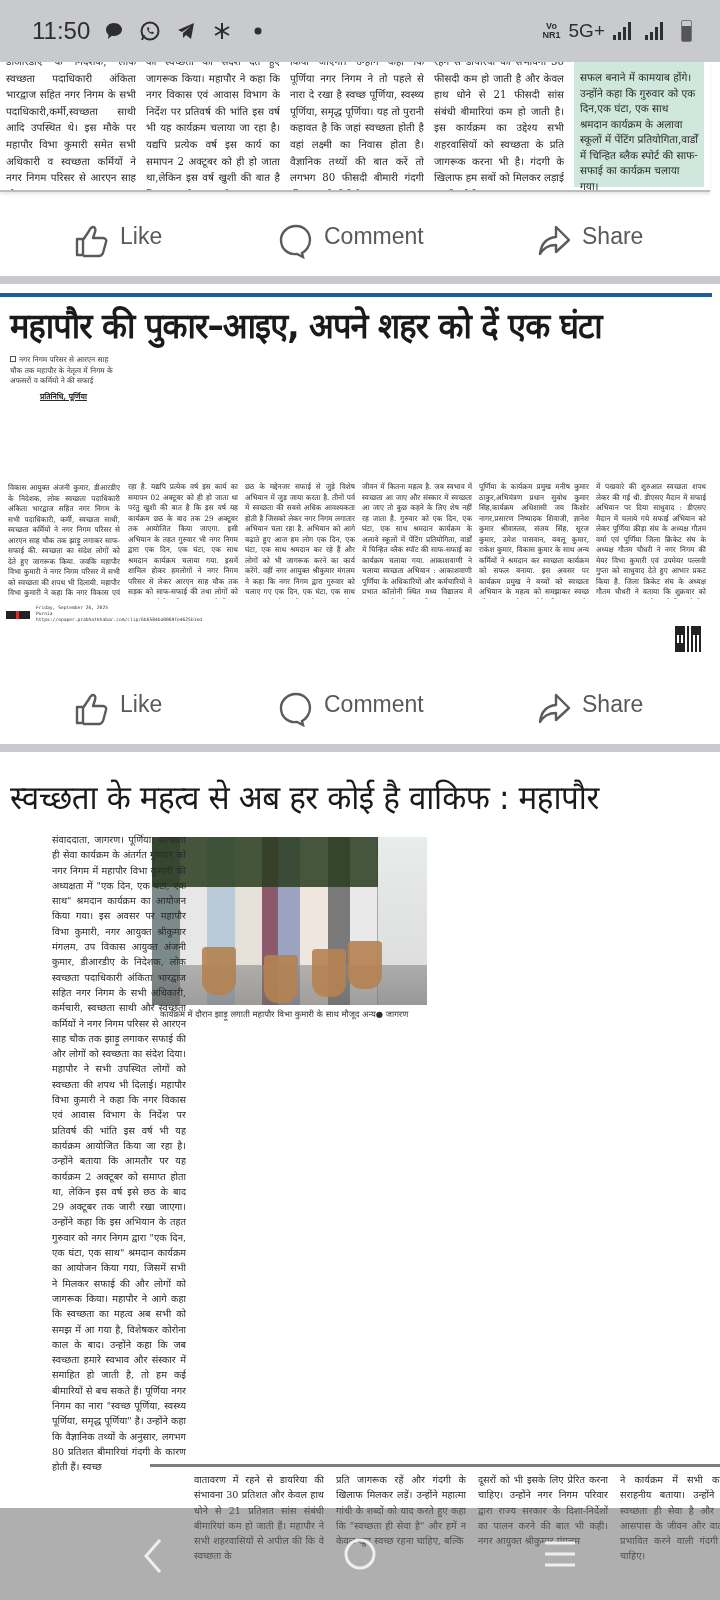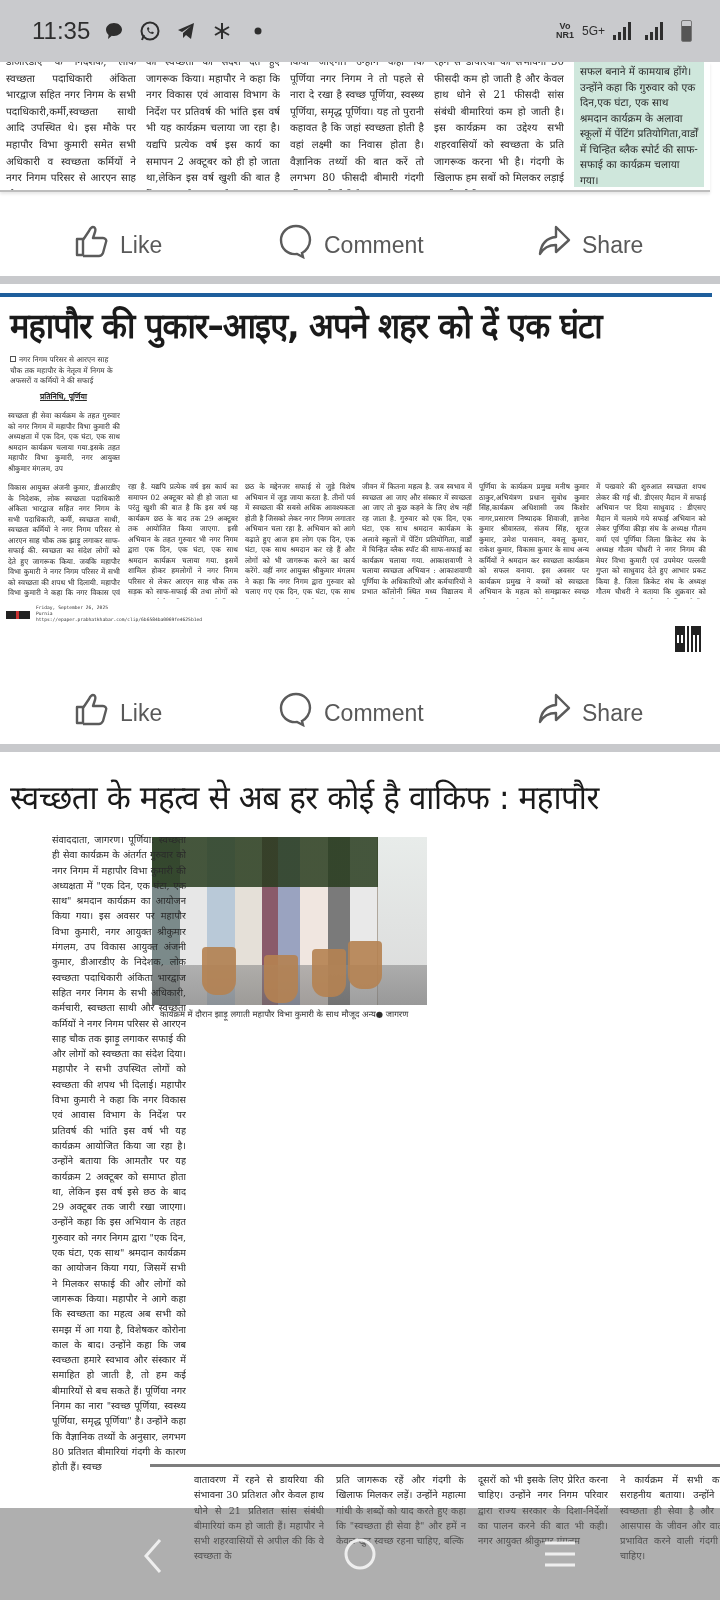--- a/index.html
+++ b/index.html
@@ -6,38 +6,38 @@
   html, body { width: 720px; height: 1600px; overflow: hidden; background: #ffffff; }
   body { position: relative; font-family: "DejaVu Sans", sans-serif; color: #222; }
 
   
   .status-bar { position: absolute; top: 0; left: 0; width: 720px; height: 62px; background: #c9cacd; z-index: 20; display: flex; align-items: center; padding: 0 28px; }
   .status-time { font-family: "Liberation Sans", sans-serif; font-size: 24px; color: #2e2e2e; margin-right: 12px; margin-left: 4px; }
   .status-icons-left { display: flex; align-items: center; gap: 12px; }
   .si { width: 24px; height: 24px; display: inline-flex; align-items: center; justify-content: center; }
   .status-right { margin-left: auto; display: flex; align-items: center; gap: 8px; color: #2e2e2e; font-family: "Liberation Sans", sans-serif; }
   .volte { font-size: 9px; line-height: 9px; text-align: center; font-weight: bold; }
-  .net { font-size: 12px; }
+  .net { font-size: 19px; }
   .bars { display: flex; align-items: flex-end; gap: 2px; height: 18px; }
   .bars span { width: 3px; background: #2e2e2e; display: block; }
   .battery { width: 11px; height: 22px; border-radius: 2px; background: linear-gradient(#c9cacd 0 25%, #555 25% 100%); border: 1px solid #777; }
 
   
   .np { font-family: "DejaVu Serif", serif; color: #2a2a2a; }
   .col { position: absolute; font-size: 10.2px; line-height: 16.6px; text-align: justify; overflow: hidden; }
   .col.small { font-size: 7.3px; line-height: 10.5px; }
   .col.art3 { font-size: 9.6px; line-height: 15.3px; margin-left: 44px; }
 
   
   .post1 { position: absolute; top: 62px; left: 0; width: 710px; height: 130px; border-bottom: 2px solid #bdbdbd; box-shadow: 0 2px 3px rgba(0,0,0,0.1); overflow: hidden; }
-  .green-box { position: absolute; left: 574px; top: 0; width: 130px; height: 125px; background: #cfe7dc; padding: 2px 6px; font-size: 10.4px; line-height: 15.5px; }
+  .green-box { position: absolute; left: 574px; top: 0; width: 130px; height: 125px; background: #cfe7dc; padding: 8px 6px; font-size: 10.4px; line-height: 15.5px; }
 
   
   .actions { position: absolute; left: 0; width: 720px; height: 70px; display: flex; align-items: center; background: #fff; }
-  .act { position: absolute; display: flex; align-items: flex-end; gap: 10px; font-family: "Liberation Sans", sans-serif; font-size: 23px; color: #595959; cursor: pointer; }
+  .act { position: absolute; display: flex; align-items: flex-start; gap: 10px; font-family: "Liberation Sans", sans-serif; font-size: 23px; color: #595959; cursor: pointer; }
   .act svg { display: block; }
 
   .gap-bar { position: absolute; left: 0; width: 720px; height: 8px; background: #c8c9cc; }
 
   
   .post2 { position: absolute; top: 293px; left: 0; width: 712px; height: 370px; overflow: hidden; background: #fff; }
   .blue-rule { position: absolute; left: 0; top: 0; width: 712px; height: 4px; background: #1e5e9c; }
   .head2 { position: absolute; left: 10px; top: 8px; font-family: "DejaVu Sans", sans-serif; font-weight: bold; font-size: 35px; letter-spacing: -1px; color: #1a1a1a; white-space: nowrap; transform: scaleX(0.93); transform-origin: left; }
   .bullet-note { position: absolute; left: 10px; top: 62px; width: 108px; font-size: 7.4px; line-height: 10.5px; color: #333; }
   .bullet-note .sq { display: inline-block; width: 6px; height: 6px; border: 1px solid #555; margin-right: 3px; }
@@ -84,21 +84,21 @@
   .divider3 { position: absolute; left: 150px; top: 710px; width: 570px; height: 3px; background: #7d7d7d; }
 
   
   .nav-overlay { position: absolute; left: 0; top: 1508px; width: 720px; height: 92px; background: rgba(110,110,110,0.55); z-index: 15; }
   .nav-btn { position: absolute; display: flex; align-items: center; justify-content: center; cursor: pointer; }
 </style>
 </head>
 <body>
 
 <div class="status-bar">
-  <span class="status-time">11:35</span>
+  <span class="status-time">11:50</span>
   <div class="status-icons-left">
     <span class="si">
       <svg width="20" height="20" viewBox="0 0 20 20">
           <path d="M10 2c4.4 0 8 2.9 8 6.6S14.4 15 10 15c-.8 0-1.5-.1-2.2-.2L4 18l.6-4C3 12.8 2 10.8 2 8.6 2 4.9 5.6 2 10 2z" fill="#2e2e2e"></path>
         </svg>
     </span>
     <span class="si">
       <svg width="22" height="22" viewBox="0 0 22 22">
           <circle cx="11" cy="11" r="8.5" fill="none" stroke="#2e2e2e" stroke-width="2"></circle>
           <path d="M3 20l2-5" stroke="#2e2e2e" stroke-width="2"></path>
@@ -181,21 +181,20 @@
 <div class="post2 np">
   <div class="blue-rule"></div>
   <div class="head2">महापौर की पुकार–आइए, अपने शहर को दें एक घंटा</div>
 
   <div class="bullet-note">
     <span class="sq"></span><span>नगर निगम परिसर से आरएन साह चौक तक महापौर के नेतृत्व में निगम के अफसरों व कर्मियों ने की सफाई</span>
   </div>
   <div class="byline">प्रतिनिधि, पूर्णिया</div>
 
 
-  <div class="col small" style="left:8px; top:118px; width:112px; height:72px;">स्वच्छता ही सेवा कार्यक्रम के तहत गुरुवार को नगर निगम में महापौर विभा कुमारी की अध्यक्षता में एक दिन, एक घंटा, एक साथ श्रमदान कार्यक्रम चलाया गया.इसके तहत महापौर विभा कुमारी, नगर आयुक्त श्रीकुमार मंगलम, उप</div>
   <div class="col small" style="left:8px; top:190px; width:112px; height:116px;">विकास आयुक्त अंजनी कुमार, डीआरडीए के निदेशक, लोक स्वच्छता पदाधिकारी अंकिता भारद्वाज सहित नगर निगम के सभी पदाधिकारी, कर्मी, स्वच्छता साथी, स्वच्छता कर्मियों ने नगर निगम परिसर से आरएन साह चौक तक झाड़ू लगाकर साफ-सफाई की. स्वच्छता का संदेश लोगों को देते हुए जागरूक किया. जबकि महापौर विभा कुमारी ने नगर निगम परिसर में सभी को स्वच्छता की शपथ भी दिलायी. महापौर विभा कुमारी ने कहा कि नगर विकास एवं आवास विभाग के निर्देश पर प्रतिवर्ष की भांति इस वर्ष भी यह कार्यक्रम चलाया जा</div>
   <div class="col small" style="left:128px; top:189px; width:110px; height:117px;">रहा है. यद्यपि प्रत्येक वर्ष इस कार्य का समापन 02 अक्टूबर को ही हो जाता था परंतु खुशी की बात है कि इस वर्ष यह कार्यक्रम छठ के बाद तक 29 अक्टूबर तक आयोजित किया जाएगा. इसी अभियान के तहत गुरुवार भी नगर निगम द्वारा एक दिन, एक घंटा, एक साथ श्रमदान कार्यक्रम चलाया गया. इसमें शामिल होकर हमलोगों ने नगर निगम परिसर से लेकर आरएन साह चौक तक सड़क को साफ-सफाई की तथा लोगों को साफ-सफाई के प्रति जागरूक भी किया. उन्होंने कहा कि नगर निगम इस कार्यक्रम के बाद हमेशा दशहरा, दीपावली और</div>
   <div class="col small" style="left:245px; top:189px; width:110px; height:117px;">छठ के मद्देनजर सफाई से जुड़े विशेष अभियान में जुड़ जाया करता है. तीनों पर्व में स्वच्छता की सबसे अधिक आवश्यकता होती है जिसको लेकर नगर निगम लगातार अभियान चला रहा है. अभियान को आगे बढ़ाते हुए आज हम लोग एक दिन, एक घंटा, एक साथ श्रमदान कर रहे हैं और लोगों को भी जागरूक करने का कार्य करेंगे. वहीं नगर आयुक्त श्रीकुमार मंगलम ने कहा कि नगर निगम द्वारा गुरुवार को चलाए गए एक दिन, एक घंटा, एक साथ श्रमदान कार्यक्रम में सभी का सराहनीय सहयोग मिला. स्वच्छता ही सेवा थीम से ही लग रहा है कि स्वच्छता का हमारे</div>
   <div class="col small" style="left:362px; top:189px; width:110px; height:117px;">जीवन में कितना महत्व है. जब स्वभाव में स्वच्छता आ जाए और संस्कार में स्वच्छता आ जाए तो कुछ कहने के लिए शेष नहीं रह जाता है. गुरुवार को एक दिन, एक घंटा, एक साथ श्रमदान कार्यक्रम के अलावे स्कूलों में पेंटिंग प्रतियोगिता, वार्डों में चिन्हित ब्लैक स्पॉट की साफ-सफाई का कार्यक्रम चलाया गया. आकाशवाणी ने चलाया स्वच्छता अभियान : आकाशवाणी पूर्णिया के अधिकारियों और कर्मचारियों ने प्रभात कॉलोनी स्थित मध्य विद्यालय में स्वच्छता ही सेवा अभियान के तहत स्वच्छता कार्य किया . इस अभियान में आकाशवाणी</div>
   <div class="col small" style="left:479px; top:189px; width:110px; height:117px;">पूर्णिया के कार्यक्रम प्रमुख मनीष कुमार ठाकुर,अभियंत्रण प्रधान सुबोध कुमार सिंह,कार्यक्रम अधिशासी जय किशोर नागर,प्रसारण निष्पादक शिवाजी, ज्ञानेश कुमार श्रीवास्तव, संजय सिंह, सूरज कुमार, उमेश पासवान, बबलू कुमार, राकेश कुमार, विकास कुमार के साथ अन्य कर्मियों ने श्रमदान कर स्वच्छता कार्यक्रम को सफल बनाया. इस अवसर पर कार्यक्रम प्रमुख ने बच्चों को स्वच्छता अभियान के महत्व को समझाकर स्वच्छ और स्वस्थ जीवन जीने की सलाह दी. आकाशवाणी पूर्णिया के कार्यक्रम प्रमुख ने यह भी बताया कि आकाशवाणी पूर्णिया</div>
   <div class="col small" style="left:596px; top:189px; width:110px; height:117px;">में पखवारे की शुरुआत स्वच्छता शपथ लेकर की गई थी. डीएसए मैदान में सफाई अभियान पर दिया साधुवाद : डीएसए मैदान में चलाये गये सफाई अभियान को लेकर पूर्णिया क्रीड़ा संघ के अध्यक्ष गौतम वर्मा एवं पूर्णिया जिला क्रिकेट संघ के अध्यक्ष गौतम चौधरी ने नगर निगम की मेयर विभा कुमारी एवं उपमेयर पल्लवी गुप्ता को साधुवाद देते हुए आभार प्रकट किया है. जिला क्रिकेट संघ के अध्यक्ष गौतम चौधरी ने बताया कि शुक्रवार को अंडर 19,अंडर 16 के सभी खिलाड़ी कैंप के लिए डीएसए मैदान में उपस्थित होंगे.</div>
 
   <div class="footer2">
     <div class="logo2"></div>
     <div class="meta2">

